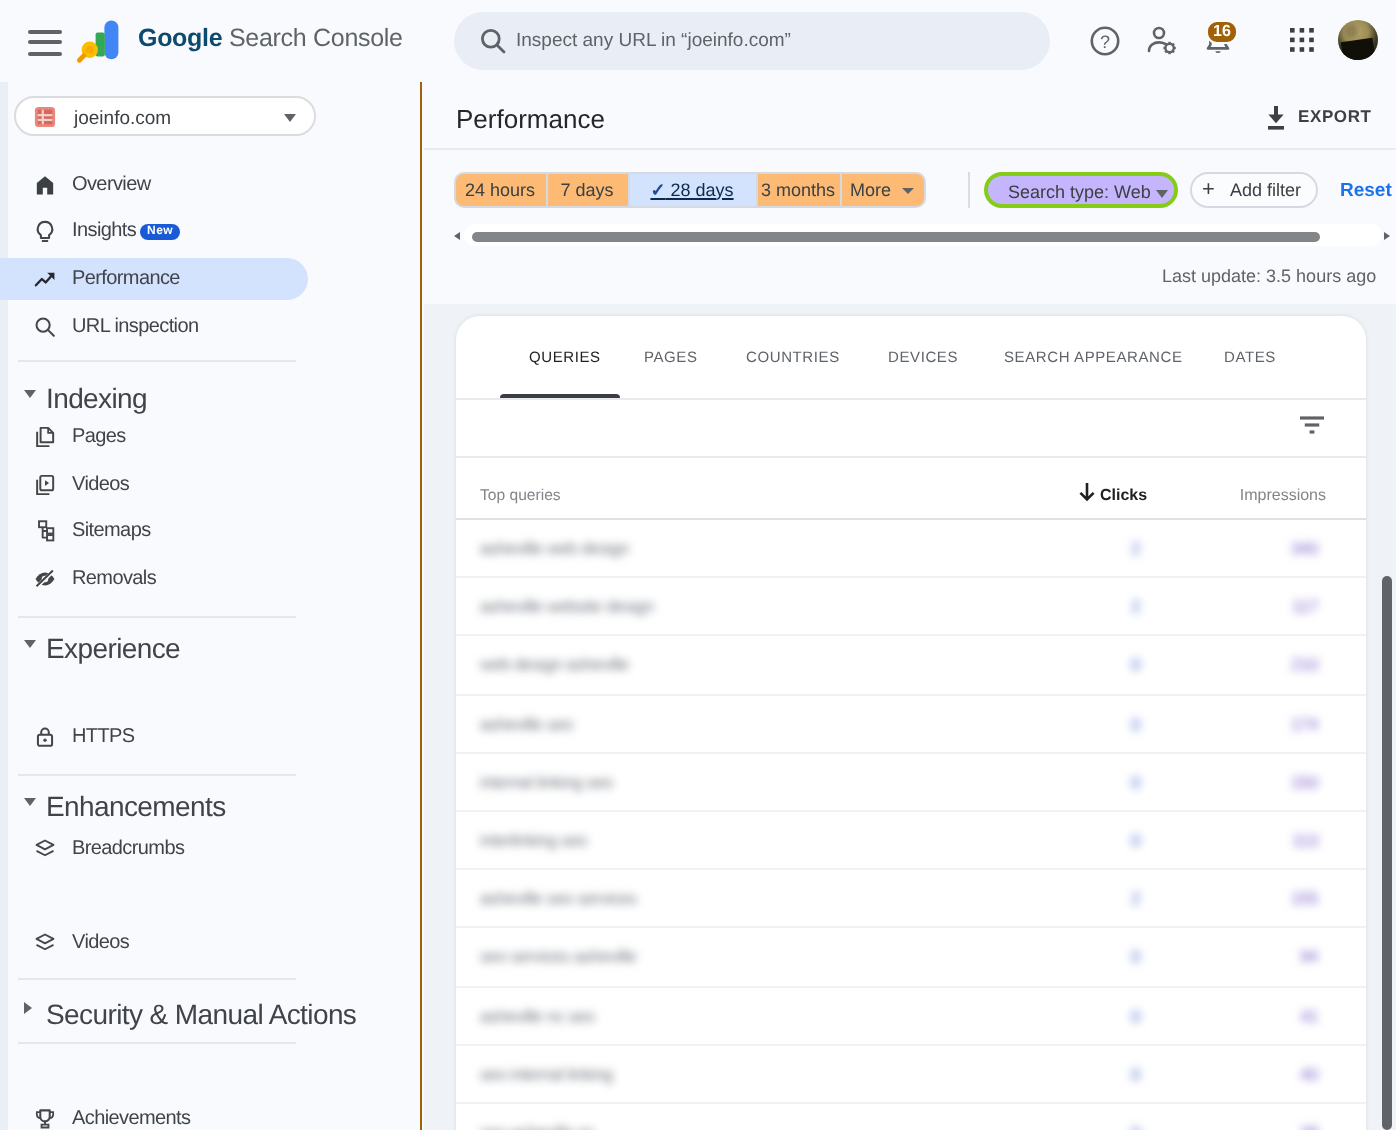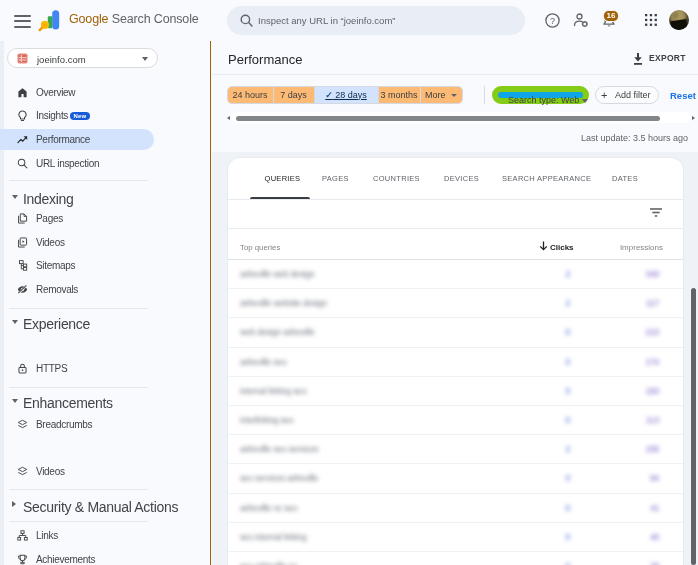--- a/index.html
+++ b/index.html
@@ -38,21 +38,21 @@
 #ptitle { position:absolute; left:16px; top:11px; font-size:13px; color:#23262a; }
 #export { position:absolute; left:437px; top:11.5px; font-size:8.5px; font-weight:bold; letter-spacing:0.3px; color:#3c4043; }
 #graybg { position:absolute; left:0; top:111px; width:486px; height:413px; background:#eff2f7; }
 
 
 #seg { position:absolute; left:14.5px; top:44.5px; display:flex; border:1px solid #d5dae2; border-radius:5px; background:#fdba74; overflow:hidden; height:18.5px; }
 #seg .s { height:16.5px; line-height:16.5px; border-left:1px solid #d5dae2; white-space:nowrap; font-size:9px; color:#3c4043; text-align:center; }
 #seg .s:first-child { border-left:none; }
 #seg .sel { background:#d3e3fd; color:#0b2b4d; }
 #vdiv { position:absolute; left:271.5px; top:45px; width:1px; height:18px; background:#dadce0; }
-#stype { position:absolute; left:280px; top:45px; width:97px; height:18px; line-height:16px; border:6px solid #84cc16; border-radius:9px; padding-left:10px; font-size:9px; color:#3c4043; background:#0ea5e9; }
+#stype { position:absolute; left:280px; top:45px; width:97px; height:18px; line-height:16px; border:2px solid #84cc16; border-radius:9px; padding-left:10px; font-size:9px; color:#3c4043; background:#c4b5fd; }
 #stype .caret { position:absolute; left:84px; top:7px; width:0; height:0; border-left:3.5px solid transparent; border-right:3.5px solid transparent; border-top:4px solid #5f6368; }
 #addfilter { position:absolute; left:383px; top:45px; width:64px; height:18px; line-height:16px; border:1px solid #d5dae2; border-radius:9px; padding-left:19px; font-size:9px; color:#3c4043; background:#fbfcfe; }
 #addfilter .plus { position:absolute; left:5px; top:1px; font-size:11px; color:#3c4043; line-height:14px; }
 #resetf { position:absolute; left:458px; top:49px; font-size:9.5px; font-weight:bold; color:#1a73e8; white-space:nowrap; }
 
 
 #hsbtrack { position:absolute; left:20px; top:71px; width:459px; height:11px; background:#ffffff; border-radius:5.5px; }
 #hsb { position:absolute; left:24px; top:74.5px; width:424px; height:5px; background:#828689; border-radius:2.5px; }
 #hsb_l { position:absolute; left:15px; top:74.5px; width:0; height:0; border-top:2.5px solid transparent; border-bottom:2.5px solid transparent; border-right:3.5px solid #5f6368; }
 #hsb_r { position:absolute; left:480px; top:74.5px; width:0; height:0; border-top:2.5px solid transparent; border-bottom:2.5px solid transparent; border-left:3.5px solid #5f6368; }
@@ -88,21 +88,21 @@
       <div></div>
       <div></div>
     </div>
   <svg class="abs" style="left:38px; top:8px;" width="23" height="25" viewBox="0 0 23 25">
     <rect x="14.2" y="2.2" width="7" height="19.4" rx="3.5" fill="#4285f4"></rect>
     <rect x="9.8" y="8.3" width="4.6" height="12" rx="1" fill="#34a853"></rect>
     <circle cx="6.9" cy="16.9" r="4.1" fill="#fbbc04"></circle>
     <circle cx="6.9" cy="16.9" r="1.9" fill="#f9ab00"></circle>
     <line x1="3.9" y1="19.9" x2="1.7" y2="22.1" stroke="#f29900" stroke-width="2.4" stroke-linecap="round"></line>
   </svg>
-  <div id="logotext"><span style="color:#a16207;">Google</span> <span style="color:#5f6368;">Search Console</span></div>
+  <div id="logotext"><span style="color:#0c4a6e;font-weight:bold;">Google</span> <span style="color:#5f6368;">Search Console</span></div>
   <div id="searchpill">
     <svg class="abs" style="left:13px; top:8px;" width="13" height="13" viewBox="0 0 13 13">
       <circle cx="5.4" cy="5.4" r="4.2" fill="none" stroke="#5f6368" stroke-width="1.4"></circle>
       <line x1="8.6" y1="8.6" x2="12" y2="12" stroke="#5f6368" stroke-width="1.4" stroke-linecap="round"></line>
     </svg>
     <div class="q">Inspect any URL in “joeinfo.com”</div>
   </div>
 
   <svg class="abs" style="left:545px; top:13px;" width="15" height="15" viewBox="0 0 15 15">
     <circle cx="7.5" cy="7.5" r="6.6" fill="none" stroke="#5f6368" stroke-width="1.3"></circle>
@@ -285,29 +285,20 @@
     <div class="tx">Videos</div>
   </div>
 
   <div class="sdiv" style="top:447.5px;"></div>
   <div class="sect" style="top:455.5px;">
       <div class="ar right"></div>
       <div class="tx">Security &amp; Manual Actions</div>
     </div>
   <div class="sdiv" style="top:479.5px;"></div>
 
-  <div class="navitem" style="top:482.5px;">
-    <svg class="ic" viewBox="0 0 14 14">
-        <rect x="5" y="1" width="4" height="3.4" fill="none" stroke="#444746" stroke-width="1.2"></rect>
-        <rect x="1" y="9.6" width="3.6" height="3.2" fill="none" stroke="#444746" stroke-width="1.2"></rect>
-        <rect x="9.4" y="9.6" width="3.6" height="3.2" fill="none" stroke="#444746" stroke-width="1.2"></rect>
-        <path d="M7 4.4 L7 7 M2.8 9.6 L2.8 7 L11.2 7 L11.2 9.6" fill="none" stroke="#444746" stroke-width="1.2"></path>
-      </svg>
-    <div class="tx">Links</div>
-  </div>
 
   <div class="navitem" style="top:506.5px;">
     <svg class="ic" viewBox="0 0 14 14">
         <path d="M4 1.5 L10 1.5 L10 5.5 A3 3 0 0 1 4 5.5 Z" fill="none" stroke="#444746" stroke-width="1.3" stroke-linejoin="round"></path>
         <path d="M4 2.6 L1.8 2.6 L1.8 4.2 A2.3 2.3 0 0 0 4 6.4 M10 2.6 L12.2 2.6 L12.2 4.2 A2.3 2.3 0 0 1 10 6.4" fill="none" stroke="#444746" stroke-width="1.1"></path>
         <path d="M7 8.4 L7 10.6 M4.8 12.4 L9.2 12.4 L9.2 10.6 L4.8 10.6 Z" fill="none" stroke="#444746" stroke-width="1.2"></path>
       </svg>
     <div class="tx">Achievements</div>
   </div>
 </div>

